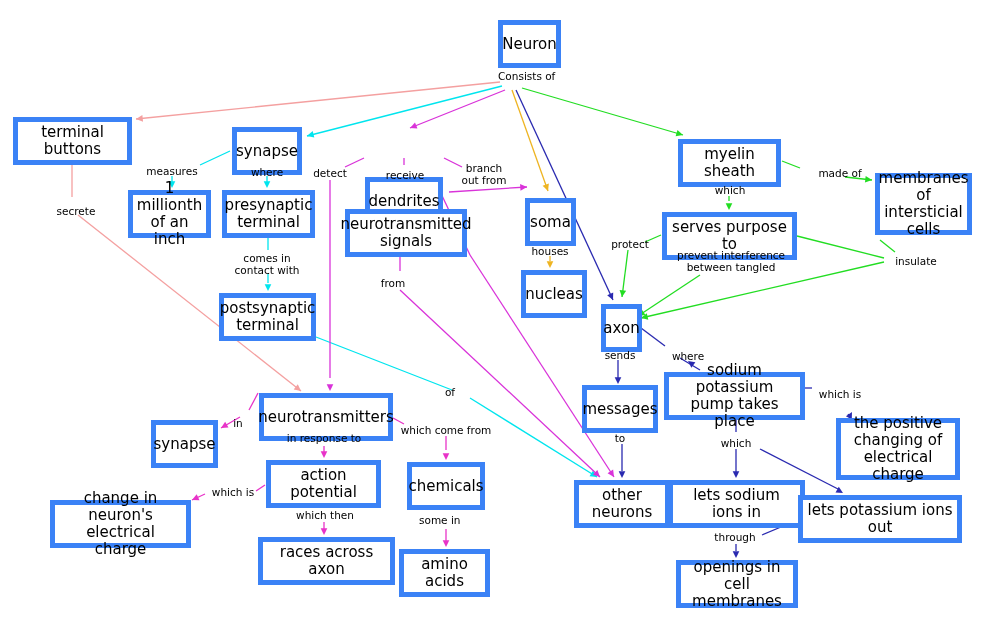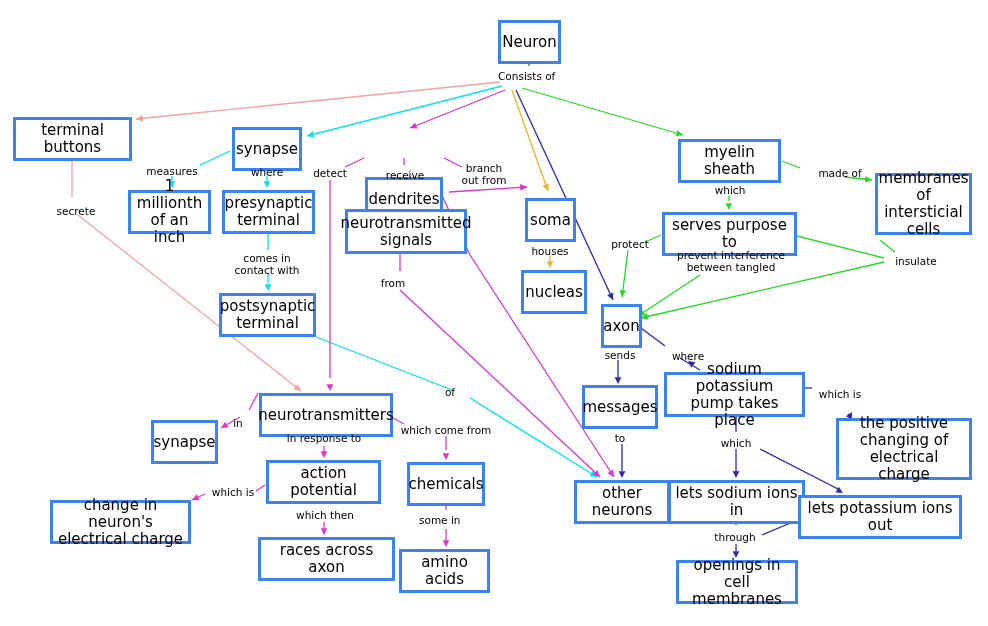--- a/index.html
+++ b/index.html
@@ -6,21 +6,21 @@
   html,body{margin:0;padding:0;background:#ffffff;}
   body{
     width:988px;height:626px;position:relative;overflow:hidden;
     font-family:"DejaVu Sans","Liberation Sans",sans-serif;
     color:#000;
   }
   #map{position:absolute;left:0;top:0;width:988px;height:626px;}
   svg.links{position:absolute;left:0;top:0;width:988px;height:626px;pointer-events:none;}
   .node{
     position:absolute;
-    border:3px solid #3b82f6;
+    border:5px solid #3b82f6;
     background:#ffffff;
     box-sizing:border-box;
     display:flex;align-items:center;justify-content:center;
     text-align:center;
     font-size:15px;
     line-height:17px;
     padding:19px 4px;
     white-space:pre-line;
     letter-spacing:0px;
   }
@@ -161,21 +161,21 @@
 signals</div>
       <div class="node" style="left: 521px; top: 270px; width: 66px; height: 25px;">nucleas</div>
       <div class="node" style="left: 219px; top: 293px; width: 97px; height: 44px;">postsynaptic
 terminal</div>
       <div class="node" style="left: 601px; top: 304px; width: 41px; height: 24px;">axon</div>
       <div class="node" style="left: 259px; top: 393px; width: 134px; height: 25px;">neurotransmitters</div>
       <div class="node" style="left: 582px; top: 385px; width: 76px; height: 25px;">messages</div>
       <div class="node" style="left: 664px; top: 372px; width: 141px; height: 45px;">sodium potassium
 pump takes place</div>
       <div class="node" style="left: 151px; top: 420px; width: 67px; height: 25px;">synapse</div>
-      <div class="node" style="left: 836px; top: 418px; width: 136px; height: 62px;">the positive
+      <div class="node" style="left: 836px; top: 418px; width: 124px; height: 62px;">the positive
 changing of
 electrical charge</div>
       <div class="node" style="left: 266px; top: 460px; width: 115px; height: 25px;">action potential</div>
       <div class="node" style="left: 407px; top: 462px; width: 78px; height: 32px;">chemicals</div>
       <div class="node" style="left: 50px; top: 500px; width: 141px; height: 44px;">change in neuron's
 electrical charge</div>
       <div class="node" style="left: 574px; top: 480px; width: 96px; height: 24px;">other neurons</div>
       <div class="node" style="left: 668px; top: 480px; width: 137px; height: 24px;">lets sodium ions in</div>
       <div class="node" style="left: 798px; top: 495px; width: 164px; height: 24px;">lets potassium ions out</div>
       <div class="node" style="left: 258px; top: 537px; width: 137px; height: 25px;">races across axon</div>

